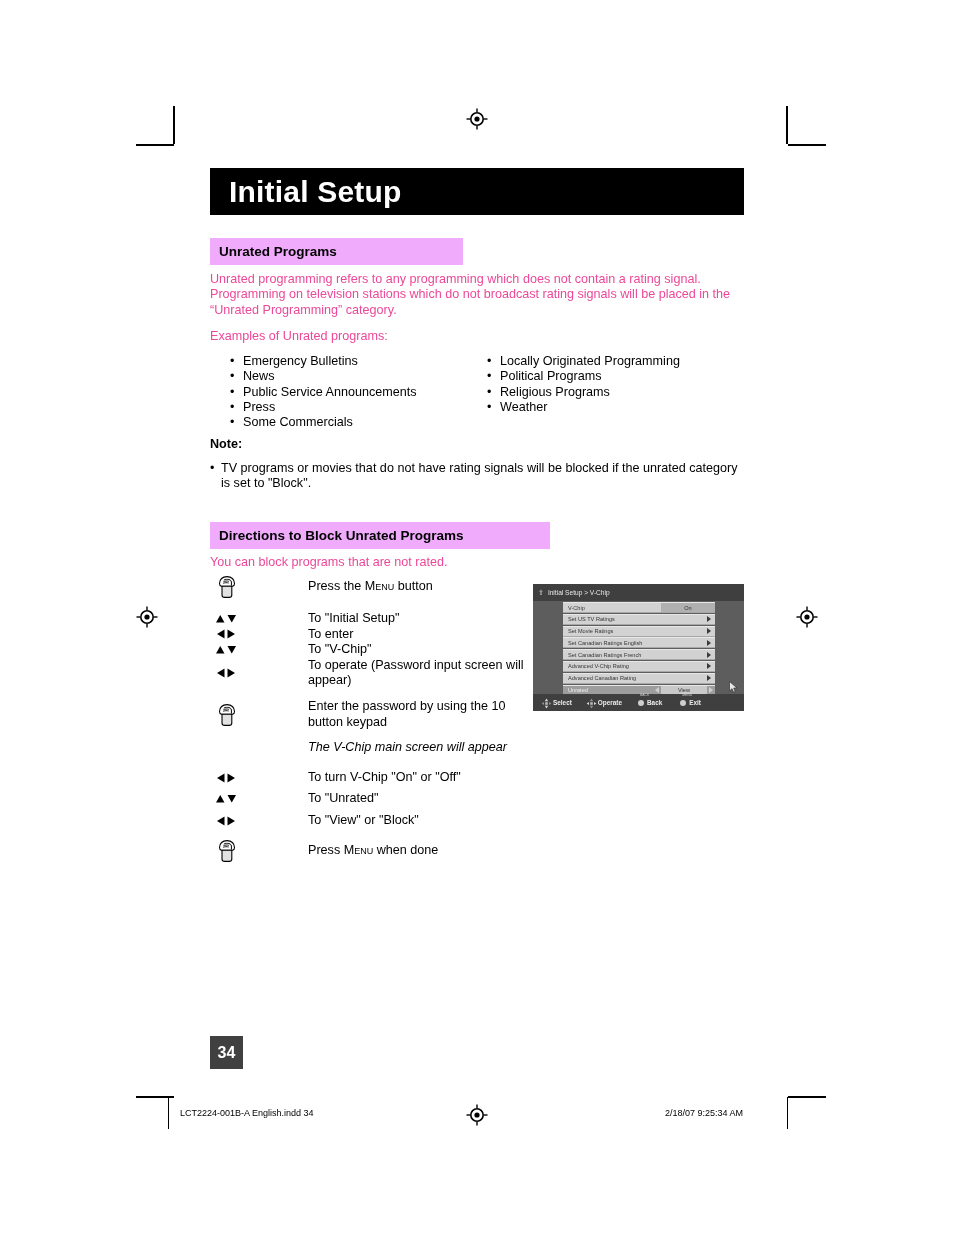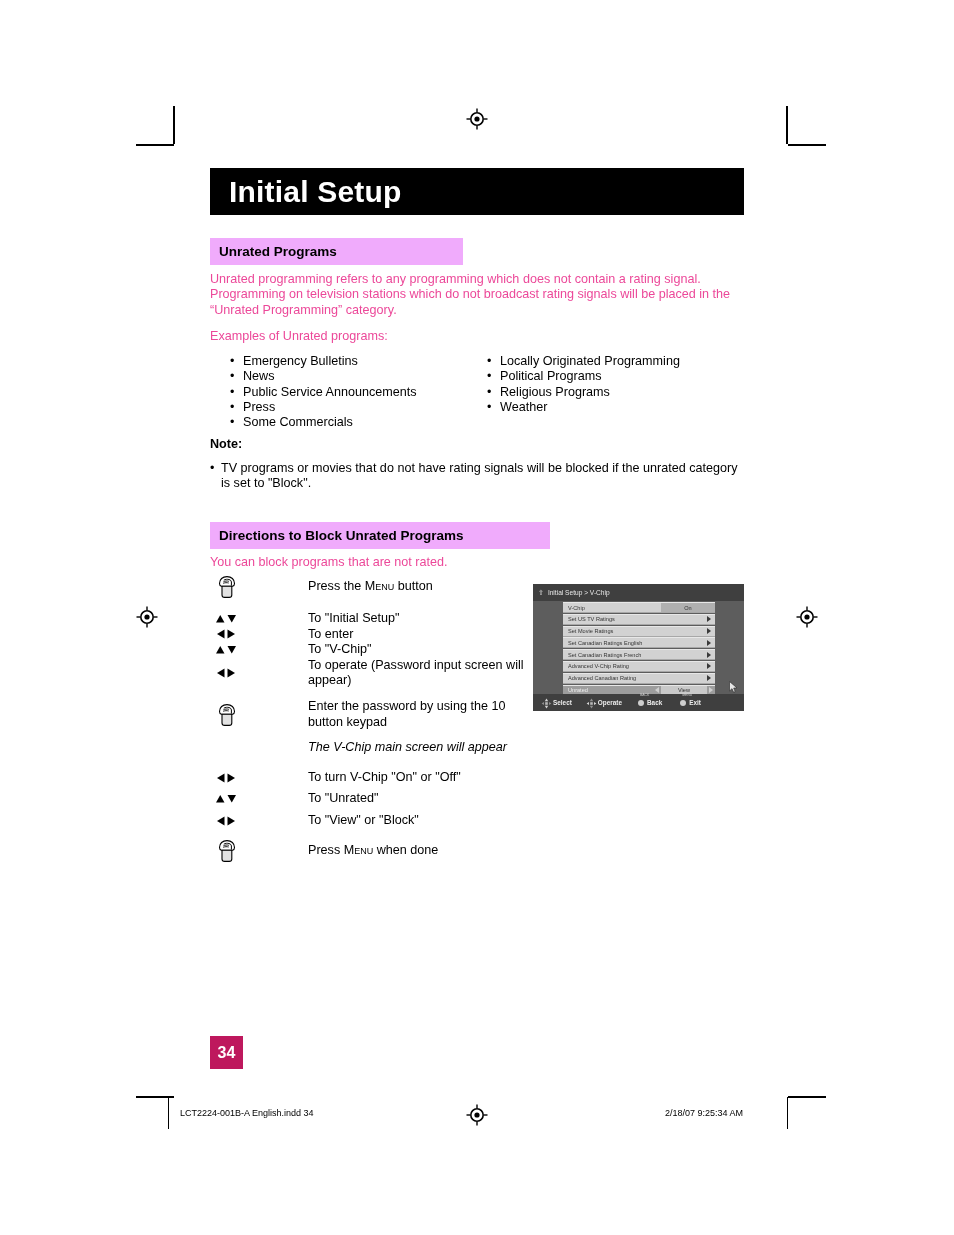--- a/index.html
+++ b/index.html
@@ -298,21 +298,21 @@
     height: 12px;
   }
 
   
   #page-num {
     position: absolute;
     left: 210px;
     top: 1036px;
     width: 33px;
     height: 33px;
-    background: #be185d;
+    background: #404040;
     color: #fff;
     font-size: 16px;
     font-weight: bold;
     display: flex;
     align-items: center;
     justify-content: center;
   }
 
   
   #footer-rule-left {

